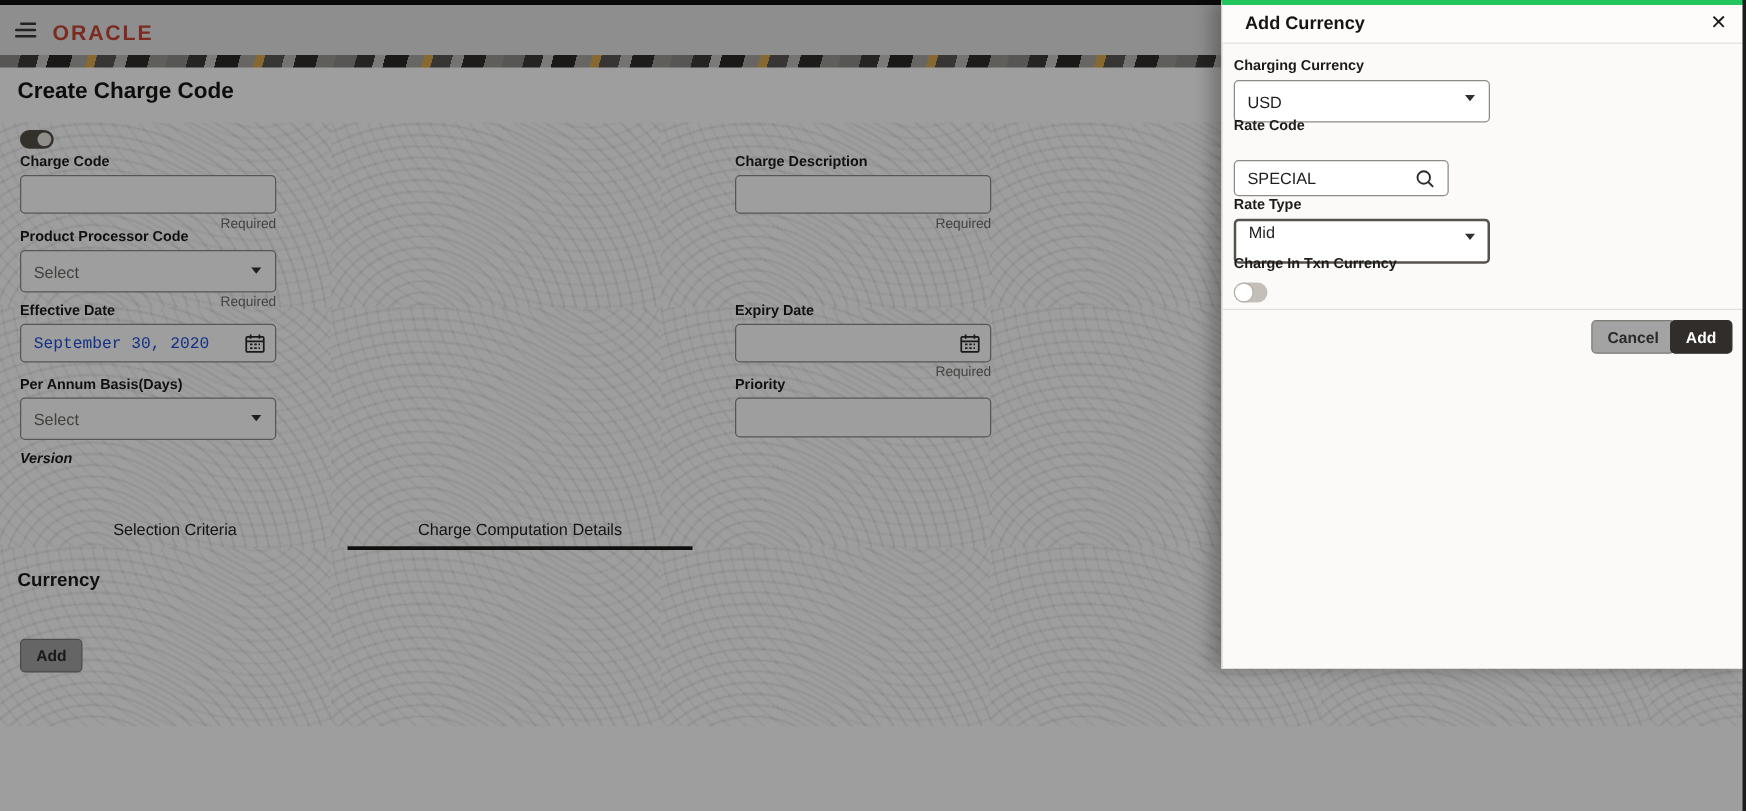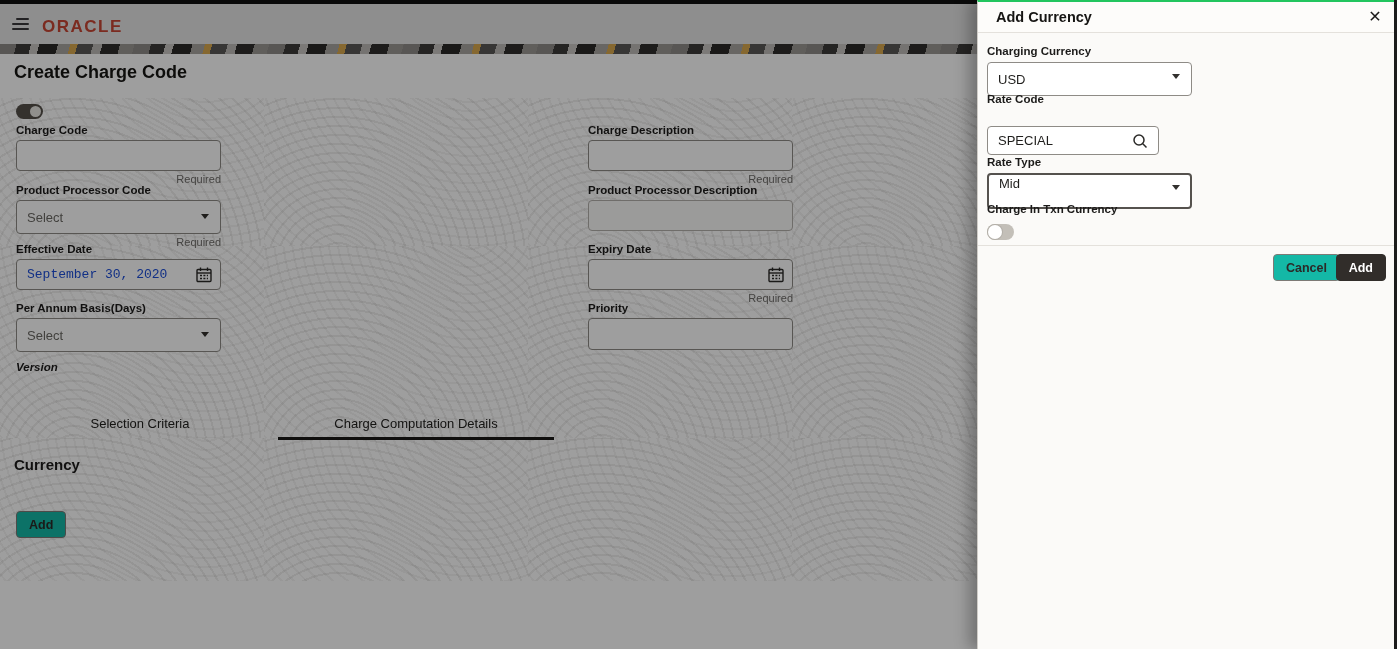--- a/index.html
+++ b/index.html
@@ -54,30 +54,30 @@
   .req { display:block; margin-top:2px; font-size:11px; color:#6f6d6a; text-align:right; }
   .icon-btn { position:absolute; right:7px; top:6px; width:18px; height:18px; cursor:pointer; }
 
   .tabs { position:absolute; left:2px; top:356px; display:flex; }
   .tab { width:276px; height:30px; display:flex; align-items:center; justify-content:center;
     font-size:13px; color:#232220; cursor:pointer; border-bottom:3px solid transparent; }
   .tab.active { border-bottom-color:#1a1917; }
 
   .section-title { position:absolute; left:14px; top:402px; font-size:15px; font-weight:700; color:#1c1b1a; }
   .btn { display:inline-flex; align-items:center; justify-content:center; height:27px; padding:0 12px;
-    background:#14b8a6; border:1px solid #7d7a76; border-radius:4px;
+    background:#a3a3a3; border:1px solid #7d7a76; border-radius:4px;
     font-family:"Liberation Sans",sans-serif; font-size:12.5px; font-weight:700; color:#2b2a28; cursor:pointer; }
   .page-add-btn { position:absolute; left:16px; top:457px; }
 
   
   .overlay { position:absolute; left:0; top:0; width:100%; height:100%; background:rgba(0,0,0,0.38); z-index:10; }
 
   
-  .drawer { position:absolute; left:977px; top:0; width:420px; height:649px; background:#fbfaf8; z-index:20;
-    border-left:1px solid #cfccc7; border-top:2px solid #22c55e; box-shadow:-8px 0 14px rgba(0,0,0,0.28); }
+  .drawer { position:absolute; left:977px; top:0; width:420px; height:535px; background:#fbfaf8; z-index:20;
+    border-left:1px solid #cfccc7; border-top:4px solid #22c55e; box-shadow:-8px 0 14px rgba(0,0,0,0.28); }
   .drawer-header { position:absolute; left:0; top:0; width:100%; height:31px; background:#fdfcfa;
     border-bottom:1px solid #e4e1dc; }
   .drawer-title { position:absolute; left:18px; top:7px; font-size:14.5px; font-weight:700; color:#161513; }
   .drawer-close { position:absolute; right:12px; top:4px; width:20px; height:20px; display:flex;
     align-items:center; justify-content:center; font-size:16px; color:#1c1b1a; cursor:pointer; }
   .dfld { position:absolute; left:9px; }
   .dfld .lbl { display:block; font-size:11.5px; font-weight:700; color:#1c1b1a; height:15px; }
   .dctrl { position:relative; width:205px; height:28px; background:#fff; border:1px solid #8e8b86; border-radius:4px; }
   .dctrl input { width:100%; height:100%; border:none; outline:none; background:transparent; padding:0 10px;
     font-family:"Liberation Sans",sans-serif; font-size:13px; color:#1f1e1c; }
@@ -170,26 +170,20 @@
     </div>
 
     <div class="fld" style="left:588px; top:70px;">
       <span class="lbl">Charge Description</span>
       <div class="ctrl">
         <input value="" style="">
       </div>
       <span class="req">Required</span>
     </div>
 
-    <div class="fld" style="left:588px; top:130px;">
-      <span class="lbl">Product Processor Description</span>
-      <div class="ctrl disabled">
-        <input disabled="" value="" style="">
-      </div>
-    </div>
 
     <div class="fld" style="left:588px; top:189px;">
       <span class="lbl">Expiry Date</span>
       <div class="ctrl">
         <input value="" style="">
         <span class="icon-btn">
           <svg class="glyph" width="18" height="18" viewBox="0 0 18 18">
               <g fill="none" stroke="#2b2a28" stroke-width="1.4">
                 <rect x="2" y="3.5" width="14" height="12" rx="1"></rect>
                 <line x1="5.5" y1="1.5" x2="5.5" y2="5"></line>

